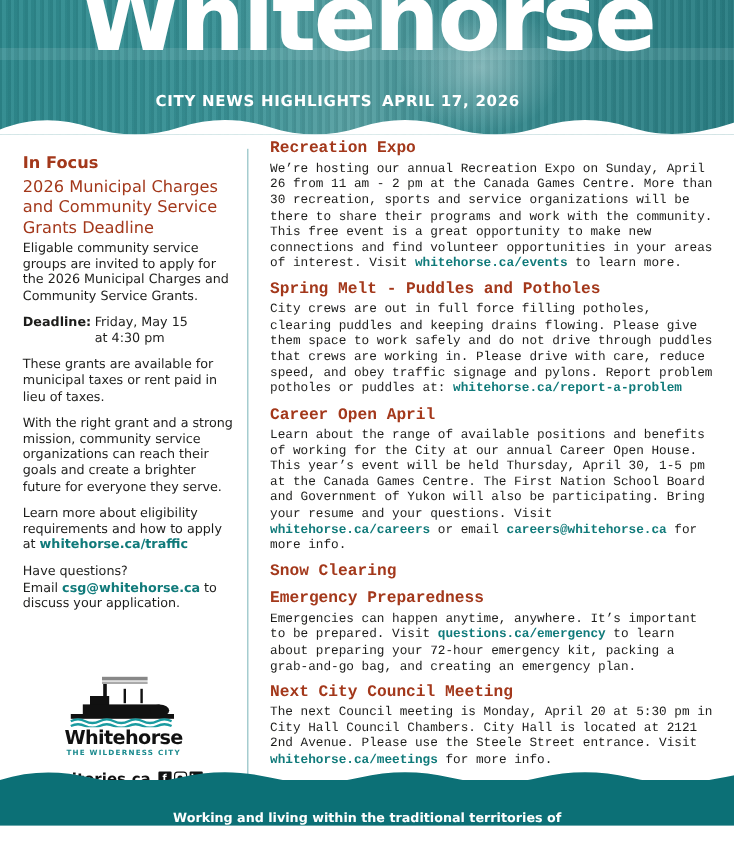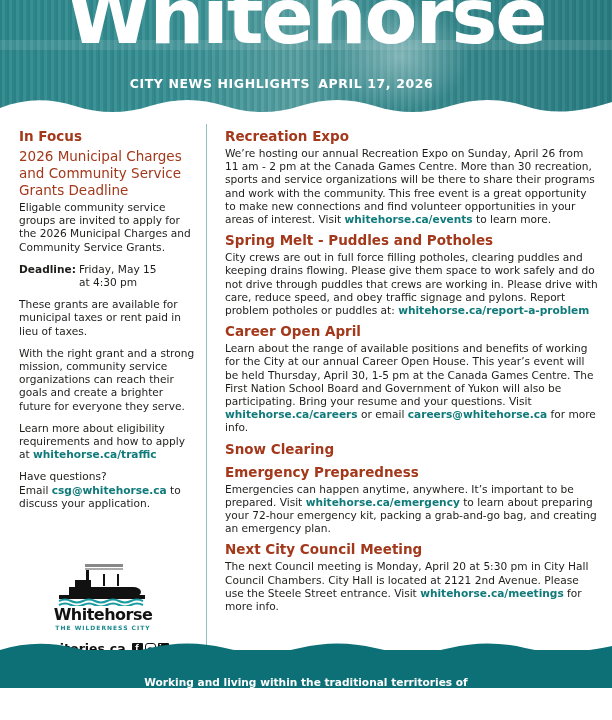--- a/index.html
+++ b/index.html
@@ -17,21 +17,21 @@
     background: radial-gradient(ellipse at center, rgba(220,235,235,0.45), rgba(255,255,255,0) 70%); }
   .masthead { position: absolute; left: 0; width: 612px; top: -22px; text-align: center;
     font-family: "DejaVu Sans", sans-serif; font-weight: 700; font-size: 77px; letter-spacing: -2px; color: #ffffff; line-height: 1; }
   .subhead { position: absolute; left: 0; width: 563px; top: 76px; text-align: center;
     font-family: "DejaVu Sans", sans-serif; font-weight: 700; font-size: 12.5px; letter-spacing: 0.6px; color: #ffffff; }
   .subhead .date { margin-left: 8px; }
   .wave-top { position: absolute; left: 0; top: 96px; width: 612px; height: 24px; }
 
   .left-col { position: absolute; left: 19px; top: 128px; width: 178px; }
   .divider { position: absolute; left: 206px; top: 124px; width: 1px; height: 540px; background: #8fc0c4; }
-  .right-col { position: absolute; left: 225px; top: 128px; width: 375px; }
+  .right-col { position: absolute; left: 225px; top: 116px; width: 375px; font-family: Liberation Mono, monospace; }
 
   .kicker { font-weight: 700; color: #a3381b; font-size: 13.5px; line-height: 17px; }
   .feature-title { color: #a3381b; font-size: 13.5px; line-height: 17px; margin-top: 3px; font-weight: 400; }
   .p { font-size: 10.6px; line-height: 13.2px; color: #1d1d1b; }
   .left-col .p { margin-top: 2px; }
   .left-col .gap { margin-top: 9px; }
   .deadline-row { display: flex; margin-top: 9px; }
   .deadline-label { font-weight: 700; font-size: 10.6px; line-height: 13.2px; white-space: nowrap; }
   .deadline-val { font-size: 10.6px; line-height: 13.2px; margin-left: 3px; }
   .link { color: #107a7a; font-weight: 700; }
@@ -136,21 +136,21 @@
     <h2>Career Open April</h2>
     <p class="p"><span>Learn about the range of available positions and benefits of working for the City at our annual Career Open House. This year’s event will be held Thursday, April 30, 1-5 pm at the Canada Games Centre. The First Nation School Board and Government of Yukon will also be participating. Bring your resume and your questions. Visit </span><a class="link">whitehorse.ca/careers</a><span> or email </span><a class="link">careers@whitehorse.ca</a><span> for more info.</span></p>
   </div>
 
   <div class="article">
     <h2>Snow Clearing</h2>
   </div>
 
   <div class="article">
     <h2>Emergency Preparedness</h2>
-    <p class="p"><span>Emergencies can happen anytime, anywhere. It’s important to be prepared. Visit </span><a class="link">whitehorse.ca/emergency</a><span> to learn about preparing your 72-hour emergency kit, packing a grab-and-go bag, and creating an emergency plan.</span></p>
+    <p class="p"><span>Emergencies can happen anytime, anywhere. It’s important to be prepared. Visit </span><a class="link">questions.ca/emergency</a><span> to learn about preparing your 72-hour emergency kit, packing a grab-and-go bag, and creating an emergency plan.</span></p>
   </div>
 
   <div class="article">
     <h2>Next City Council Meeting</h2>
     <p class="p"><span>The next Council meeting is Monday, April 20 at 5:30 pm in City Hall Council Chambers. City Hall is located at 2121 2nd Avenue. Please use the Steele Street entrance. Visit </span><a class="link">whitehorse.ca/meetings</a><span> for more info.</span></p>
   </div>
 </div>
 
 <div class="footer">
   <svg class="footer-wave" viewBox="0 0 612 24" preserveAspectRatio="none">

